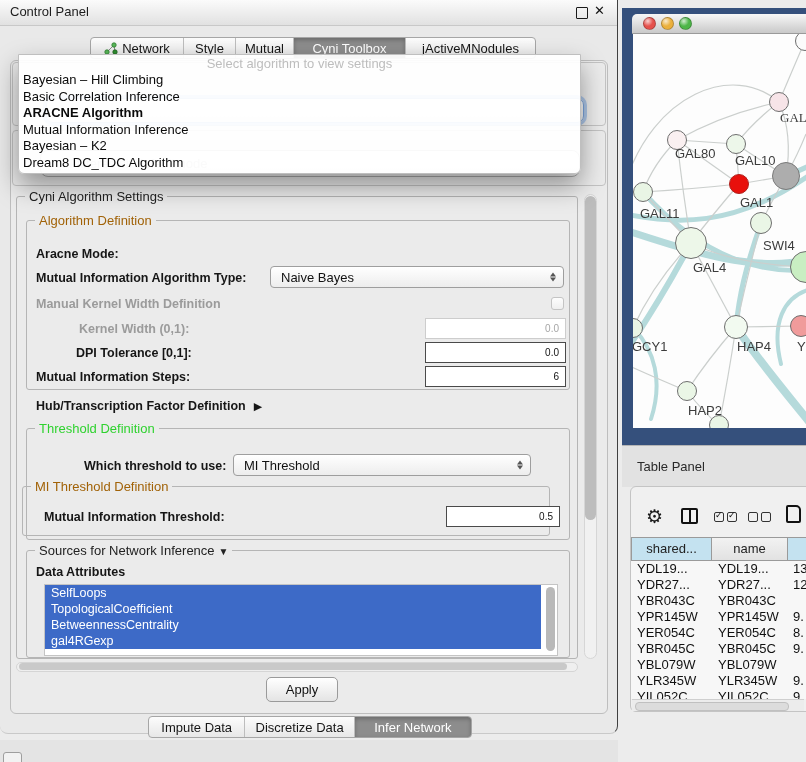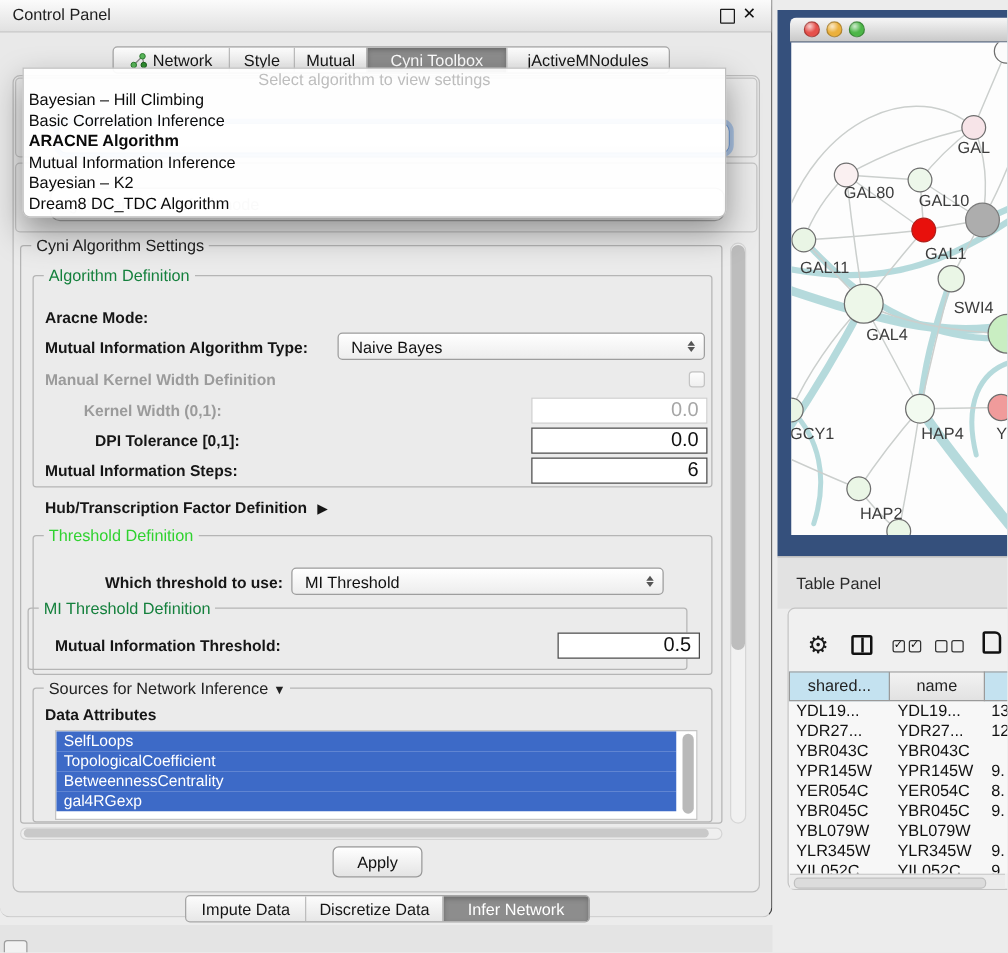--- a/index.html
+++ b/index.html
@@ -26,35 +26,35 @@
   .tab-icon{display:inline-block;width:14px;height:13px;margin-right:4px;}
   #bottom-tab-bar{left:148px;top:716px;width:324px;}
 
   
   #body-panel{position:absolute;left:10px;top:60px;width:598px;height:654px;background:#EBEBEB;
       border:1px solid #BEBEBE;border-radius:6px;box-sizing:border-box;}
 
   
   .group{position:absolute;border:1px solid #B5B5B5;border-radius:3px;box-sizing:border-box;}
   .legend{position:absolute;top:-8px;left:8px;background:#EBEBEB;padding:0 4px;font-size:13px;color:#222;white-space:nowrap;}
-  .t-blue{color:#15803d;}
+  .t-blue{color:#a16207;}
   .t-green{color:#2FD22F;}
 
   .flabel{position:absolute;font-size:12.5px;font-weight:bold;color:#161616;white-space:nowrap;}
   .flabel.dis{color:#9B9B9B;}
 
   .combo{position:absolute;background:linear-gradient(#FFFFFF,#EDEDED);border:1px solid #9E9E9E;
       border-radius:4px;box-sizing:border-box;display:flex;align-items:center;padding:0 24px 0 10px;
       font-size:13px;color:#111;box-shadow:inset 0 1px 0 #FFF;}
   .spin{position:absolute;right:7px;top:50%;transform:translateY(-50%);display:flex;flex-direction:column;gap:1px;}
   .spin i{display:block;width:0;height:0;border-left:3.5px solid transparent;border-right:3.5px solid transparent;}
   .spin .up{border-bottom:4px solid #555;}
   .spin .dn{border-top:4px solid #555;}
 
-  .field{position:absolute;background:#FFF;font-size:16px;text-align:right;padding:0 6px;
+  .field{position:absolute;background:#FFF;font-size:10px;text-align:right;padding:0 6px;
       box-sizing:border-box;color:#111;}
   .field.dark{border:1.5px solid #4A4A4A;}
   .field.dis{border:1px solid #CDCDCD;color:#A6A6A6;}
 
   .cb{position:absolute;width:13px;height:13px;border:1px solid #C4C4C4;border-radius:3px;
       background:linear-gradient(#FDFDFD,#EFEFEF);box-sizing:border-box;}
 
   #hub-row{position:absolute;left:36px;top:399px;font-size:12.5px;font-weight:bold;color:#161616;}
   #hub-arrow{font-size:11px;margin-left:8px;}
   #sources-arrow{font-size:10px;margin-left:4px;color:#222;}
@@ -166,21 +166,21 @@
     <span class="flabel" style="left:36px;top:271px;">Mutual Information Algorithm Type:</span>
     <div class="combo" style="left:270px;top:266px;width:294px;height:22px;">
       <span>Naive Bayes</span>
       <span class="spin">
           <i class="up"></i>
           <i class="dn"></i>
         </span>
     </div>
     <span class="flabel dis" style="left:36px;top:297px;">Manual Kernel Width Definition</span>
     <div class="cb" style="left:551px;top:297px;"></div>
-    <span class="flabel dis" style="left:24px;top:322px;padding-left:43px;">Kernel Width (0,1):</span>
+    <span class="flabel dis" style="left:36px;top:322px;padding-left:43px;">Kernel Width (0,1):</span>
     <input class="field dis" style="left: 425px; top: 318px; width: 141px; height: 21px;" readonly="" value="0.0">
     <span class="flabel" style="left:36px;top:346px;padding-left:40px;">DPI Tolerance [0,1]:</span>
     <input class="field dark" style="left: 425px; top: 342px; width: 141px; height: 21px;" readonly="" value="0.0">
     <span class="flabel" style="left:36px;top:370px;">Mutual Information Steps:</span>
     <input class="field dark" style="left: 425px; top: 366px; width: 141px; height: 21px;" readonly="" value="6">
 
     <div id="hub-row">
       <span>Hub/Transcription Factor Definition</span><span id="hub-arrow">▶</span>
     </div>
 
@@ -313,21 +313,21 @@
         <path d="M103,293 Q75,325 54,357"></path>
         <path d="M103,293 L168,292"></path>
         <path d="M54,357 Q70,378 86,391"></path>
         <path d="M103,293 Q95,345 86,391"></path>
         <path d="M-8,330 Q25,345 54,357"></path>
       </g>
     </svg>
     <div id="nodes-layer">
         <div class="node" style="left: 162px; top: -3px; height: 20px; width: 20px; background: rgb(251, 251, 251);"></div>
         <div class="node" style="left: 136px; top: 58px; height: 20px; width: 20px; background: rgb(247, 228, 232);"></div>
-        <div class="node-label" style="left: 133px; top: 76px;">GAL</div>
+        <div class="node-label" style="left: 147px; top: 76px; font-family: Liberation Serif, serif;">GAL</div>
         <div class="node" style="left: 34px; top: 96px; height: 20px; width: 20px; background: rgb(250, 240, 241);"></div>
         <div class="node-label" style="left: 42px; top: 112px;">GAL80</div>
         <div class="node" style="left: 93px; top: 100px; height: 20px; width: 20px; background: rgb(237, 247, 234);"></div>
         <div class="node-label" style="left: 102px; top: 119px;">GAL10</div>
         <div class="node" style="left: 96px; top: 140px; height: 20px; width: 20px; background: rgb(232, 16, 12); border-color: rgb(176, 32, 28);"></div>
         <div class="node-label" style="left: 107px; top: 161px;">GAL1</div>
         <div class="node" style="left: 139px; top: 128px; height: 28px; width: 28px; background: rgb(173, 173, 173); border-color: rgb(122, 122, 122);"></div>
         <div class="node" style="left: 0px; top: 148px; height: 20px; width: 20px; background: rgb(233, 245, 229);"></div>
         <div class="node-label" style="left: 7px; top: 172px;">GAL11</div>
         <div class="node" style="left: 117px; top: 178px; height: 22px; width: 22px; background: rgb(234, 246, 230);"></div>

